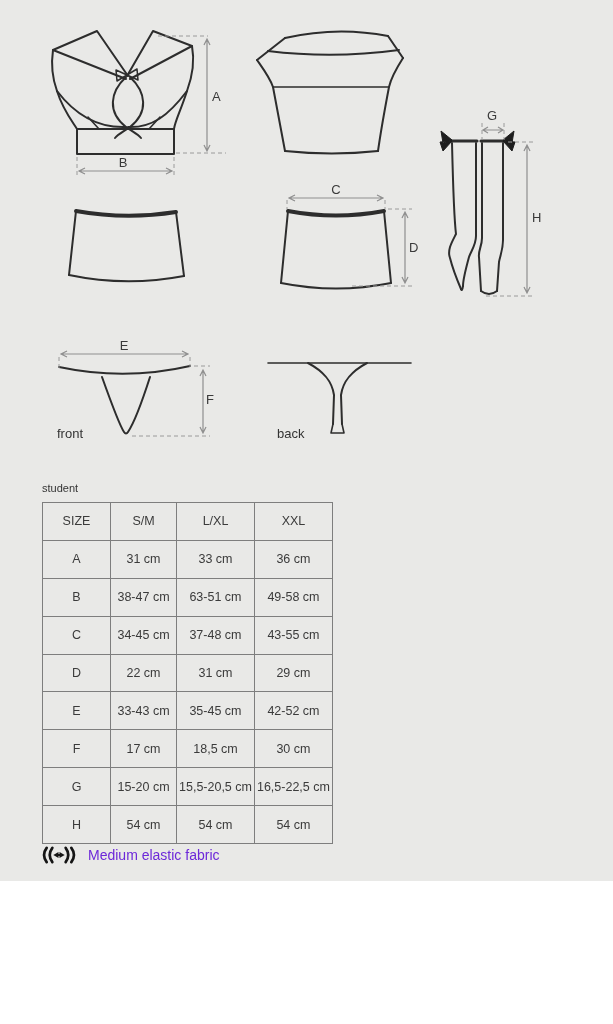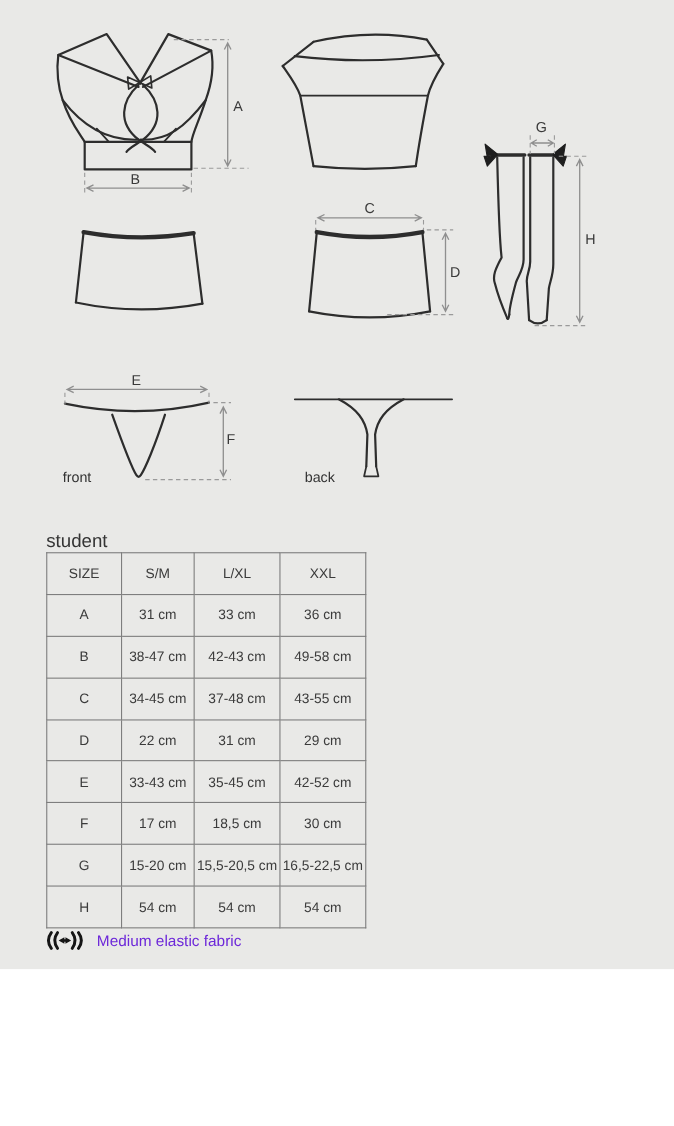--- a/index.html
+++ b/index.html
@@ -13,21 +13,21 @@
   svg text.view{fill:#333333;}
   .garment{stroke:#2d2d2d;stroke-width:2;fill:none;stroke-linecap:round;stroke-linejoin:round;}
   .thick{stroke-width:4;}
   .band3{stroke-width:3.2;}
   .thin{stroke-width:1.6;}
   .dim{stroke:#8f8f8f;stroke-width:1.2;fill:none;}
   .dash{stroke:#9a9a9a;stroke-width:1;fill:none;stroke-dasharray:4 3;}
   .bowfill{fill:#1e1e1e;stroke:#1e1e1e;stroke-width:1;stroke-linejoin:round;}
   .bowline{stroke:#2d2d2d;stroke-width:1.5;fill:none;stroke-linejoin:round;}
 
-  #student-label{position:absolute;left:42px;top:482px;font-size:17px;color:#343434;}
+  #student-label{position:absolute;left:42px;top:482px;font-size:11px;color:#343434;}
 
   table.sizes{position:absolute;left:42px;top:502px;border-collapse:collapse;table-layout:fixed;background:transparent;padding-left:32px;}
   table.sizes th,table.sizes td{
     border:1px solid #7e7e7e;text-align:center;vertical-align:middle;
     font-size:12.5px;font-weight:normal;color:#3b3b3b;height:36.9px;padding:0 2px;white-space:nowrap;
   }
 
   .note{position:absolute;left:40px;top:846px;display:flex;align-items:center;gap:10px;}
   .note .txt{font-size:14px;color:#6d28d9;}
 </style>
@@ -170,21 +170,21 @@
     <tbody>
       <tr>
         <td>A</td>
         <td>31 cm</td>
         <td>33 cm</td>
         <td>36 cm</td>
       </tr>
       <tr>
         <td>B</td>
         <td>38-47 cm</td>
-        <td>42-43 cm</td>
+        <td>63-51 cm</td>
         <td>49-58 cm</td>
       </tr>
       <tr>
         <td>C</td>
         <td>34-45 cm</td>
         <td>37-48 cm</td>
         <td>43-55 cm</td>
       </tr>
       <tr>
         <td>D</td>

